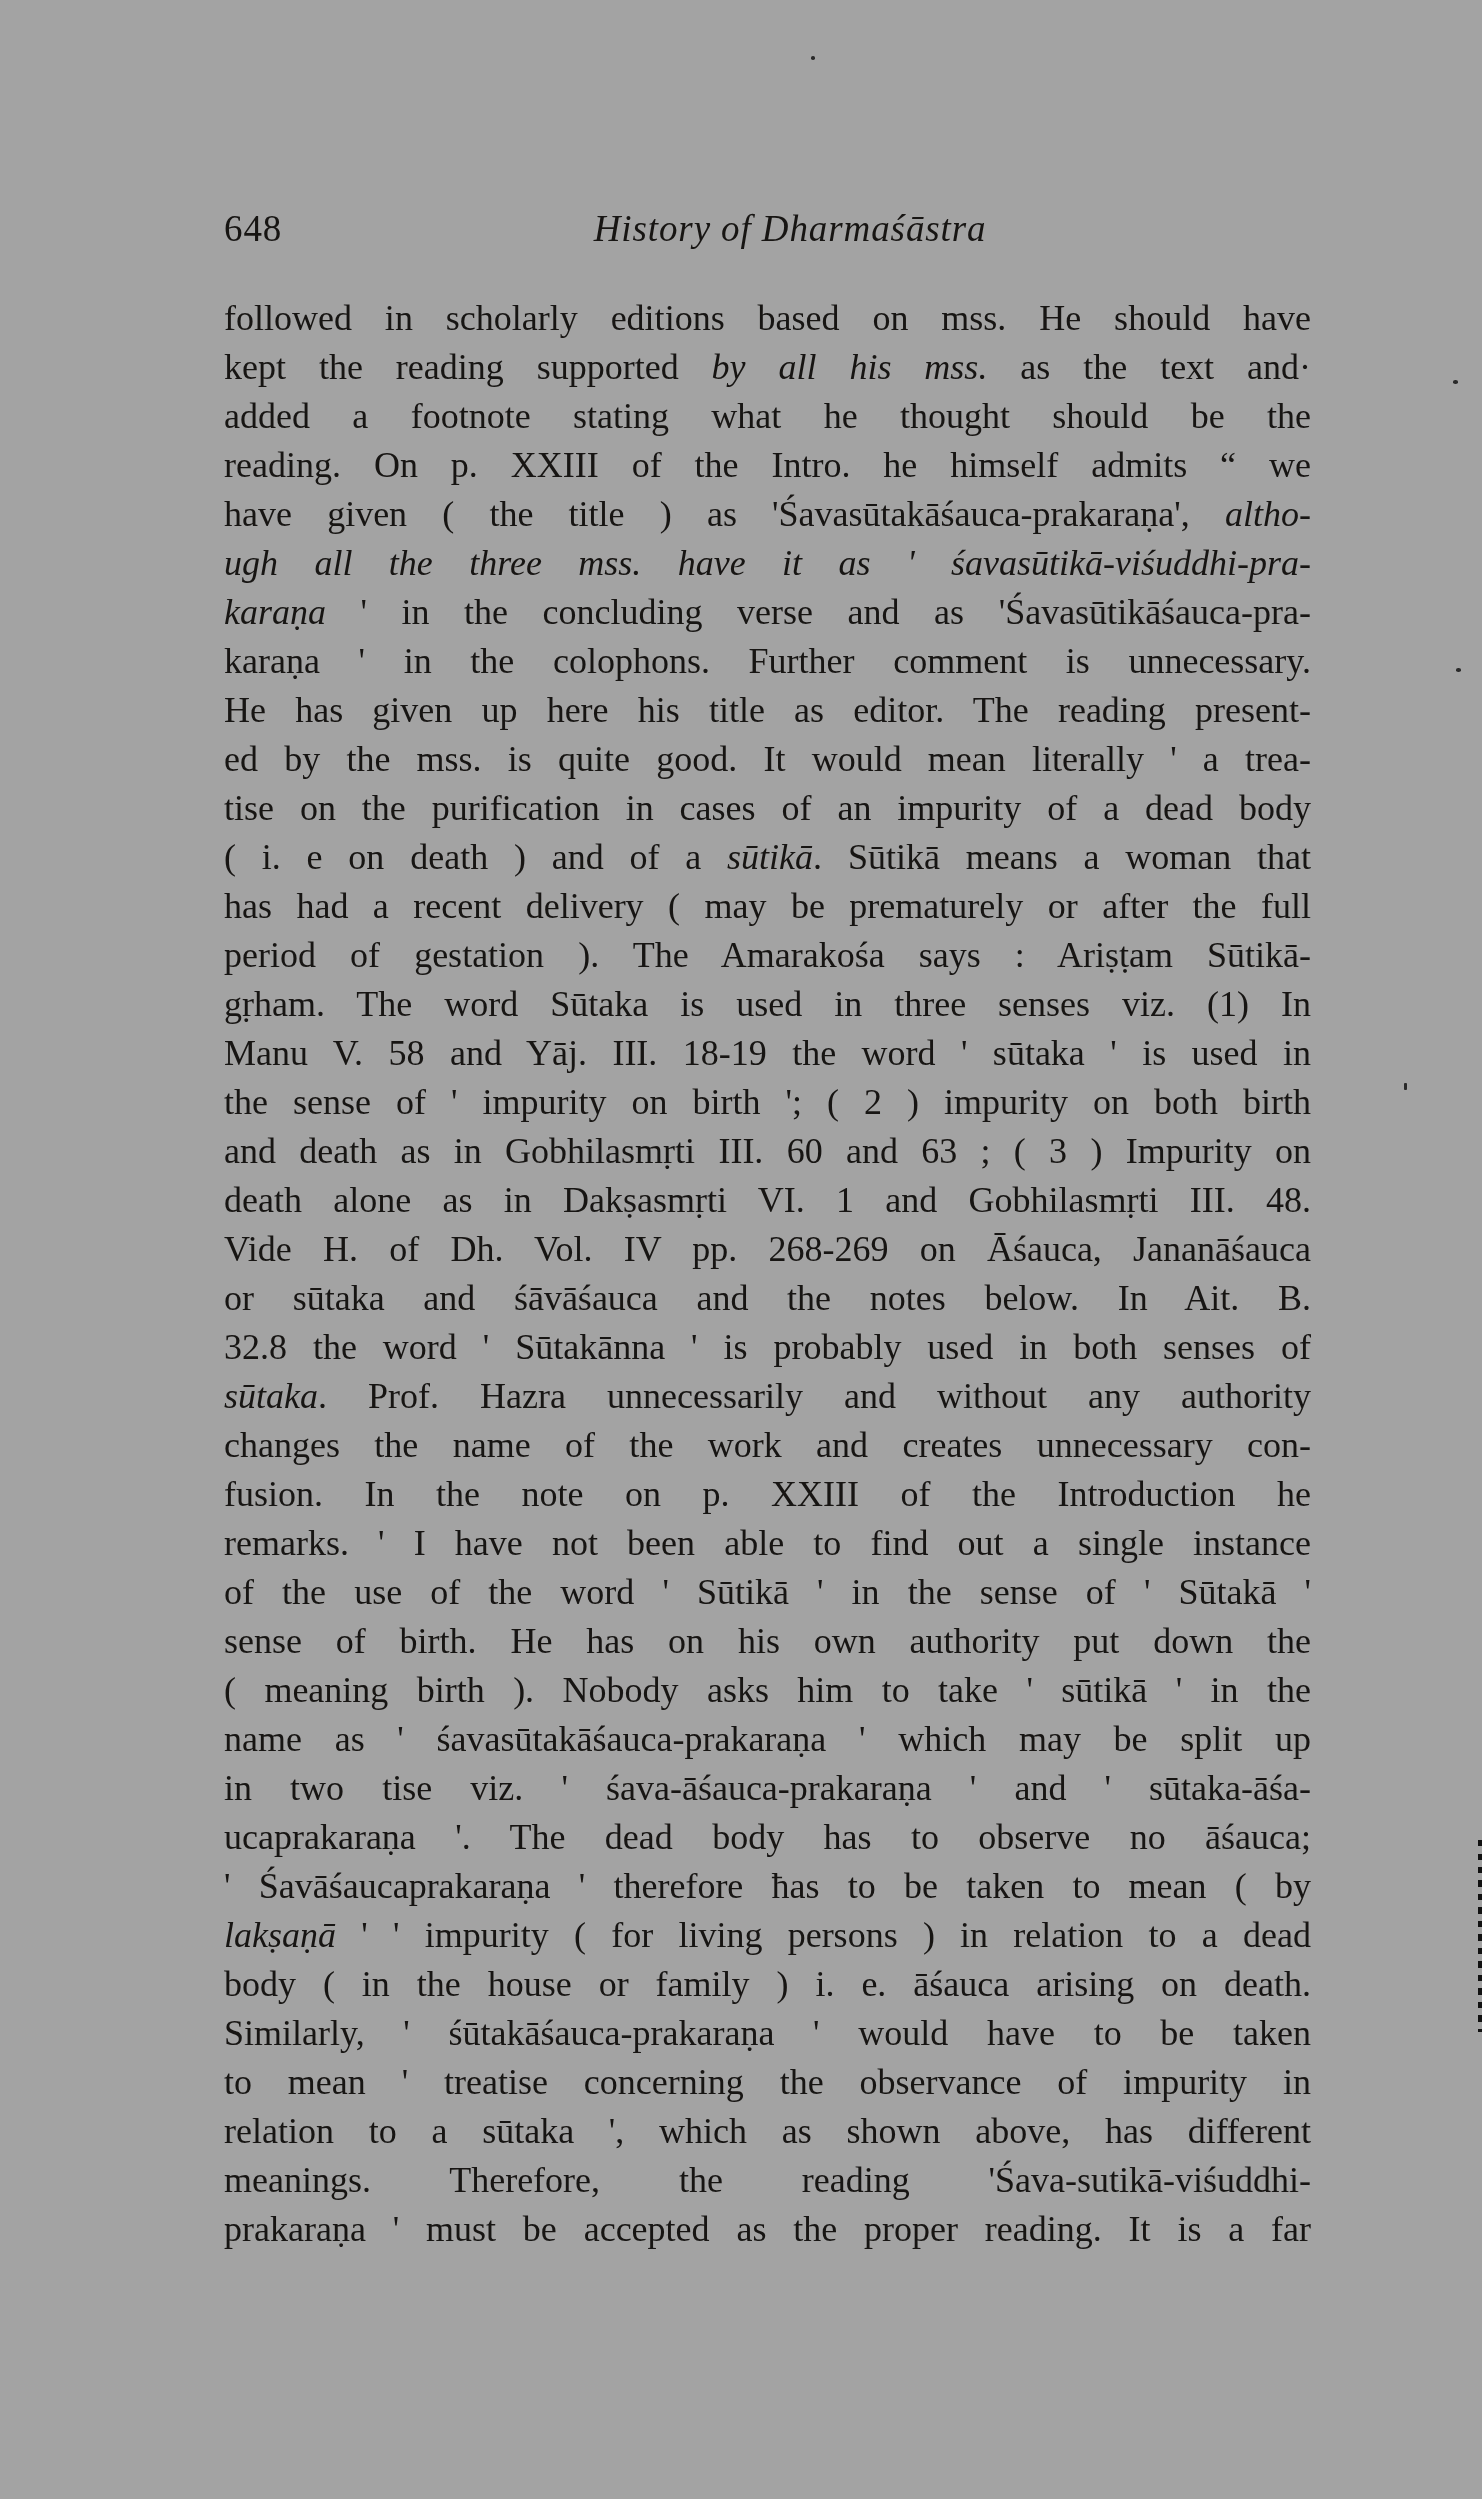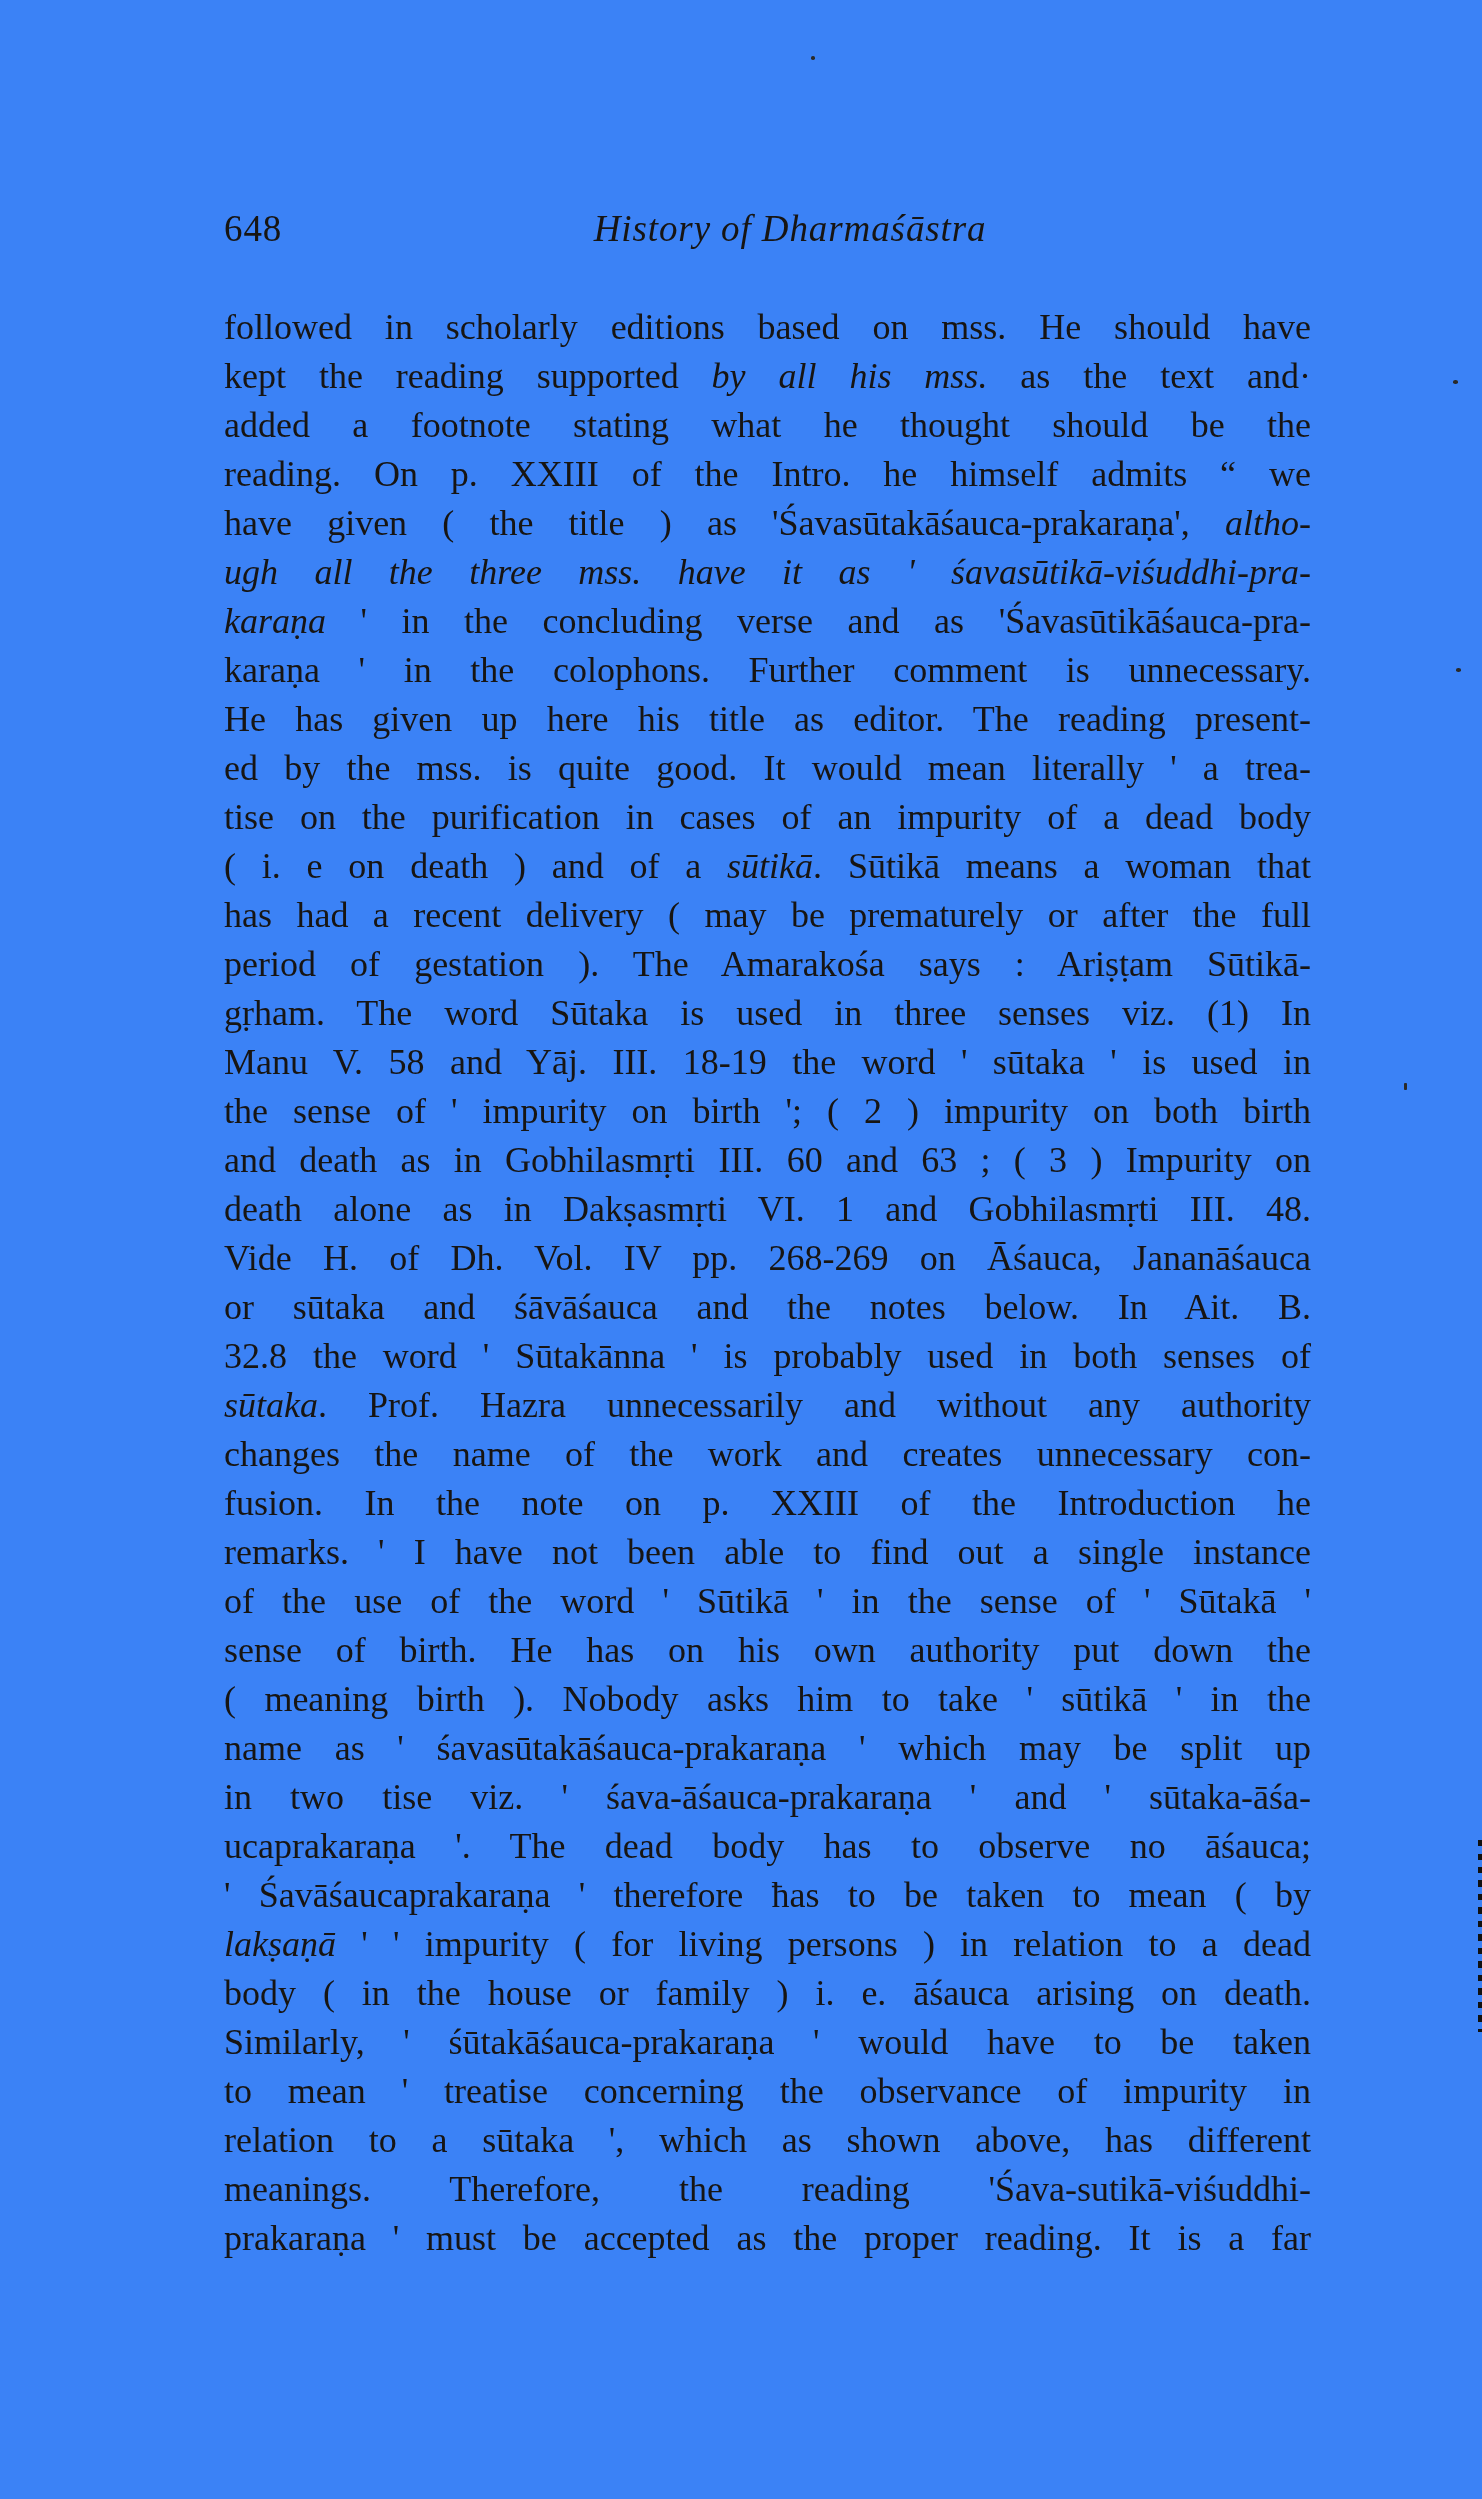--- a/index.html
+++ b/index.html
@@ -11,21 +11,21 @@
     width: 1483px;
     height: 2500px;
     position: relative;
     font-family: "Liberation Serif", "DejaVu Serif", serif;
     color: #171513;
     overflow: hidden;
   }
   .page {
     position: absolute;
     inset: 0;
-    background: #3b82f6;
+    background: #a3a3a3;
   }
   .header {
     position: absolute;
     left: 224px;
     top: 204px;
     width: 1085px;
     height: 50px;
     line-height: 50px;
     font-size: 37px;
   }
@@ -43,21 +43,20 @@
     font-style: italic;
     letter-spacing: 0.9px;
     white-space: nowrap;
     text-align: center;
   }
   .textblock {
     position: absolute;
     left: 224px;
     top: 294px;
     width: 1087px;
-    margin-top: 9px;
   }
   .line {
     height: 49px;
     line-height: 49px;
     font-size: 36px;
     text-align: justify;
     text-align-last: justify;
     text-justify: inter-word;
     white-space: normal;
     overflow: visible;

